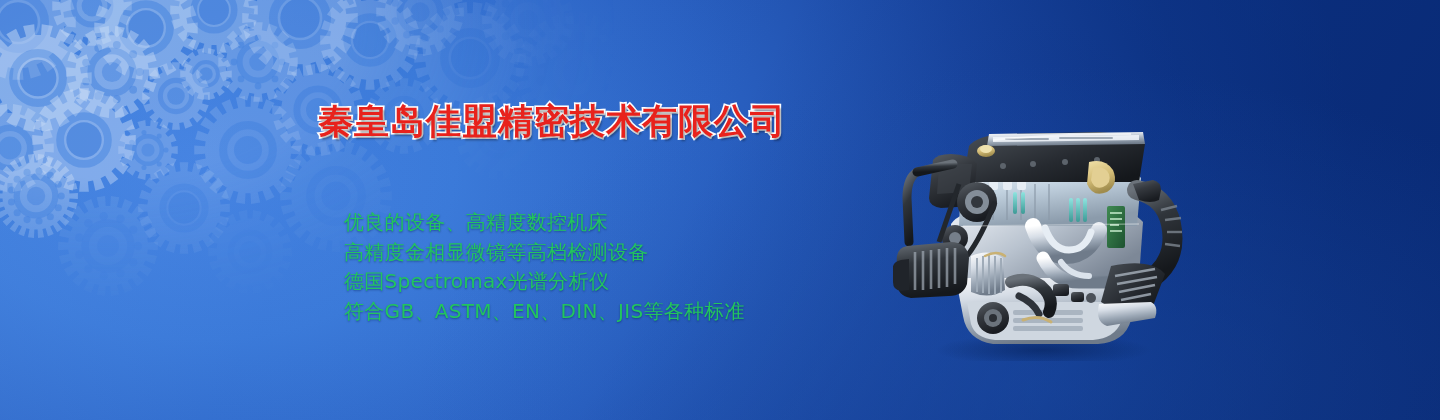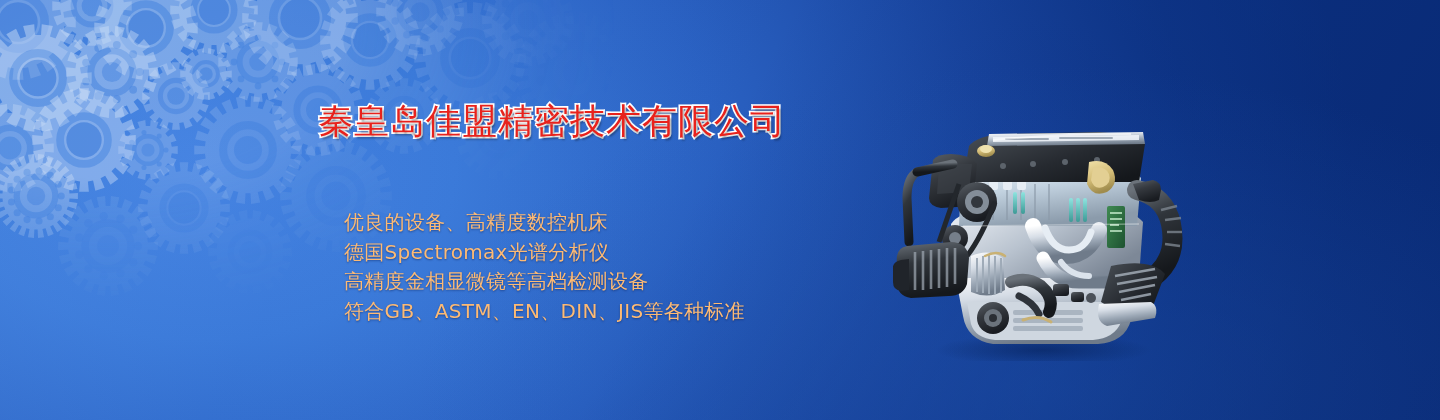--- a/index.html
+++ b/index.html
@@ -49,35 +49,35 @@
     mask-image: radial-gradient(520px 330px at 14% 8%, #000 0%, #000 46%, rgba(0,0,0,0.55) 66%, rgba(0,0,0,0.12) 84%, rgba(0,0,0,0) 100%);
   }
 
   
   #title {
     position: absolute;
     left: 318px;
     top: 101px;
     font-size: 35px;
     line-height: 40px;
-    font-weight: 400;
+    font-weight: 700;
     letter-spacing: 1px;
     color: #e8221c;
     white-space: nowrap;
     -webkit-text-stroke: 3.2px #ffffff;
     paint-order: stroke fill;
     text-shadow: 2px 3px 2px rgba(0,0,0,0.30);
   }
 
   
   #features {
     position: absolute;
     left: 344px;
     top: 208px;
-    color: #fdba74;
+    color: #22c55e;
     font-size: 20px;
     line-height: 29.5px;
     letter-spacing: 0.3px;
     text-shadow: 0 1px 2px rgba(0,20,70,0.45);
     white-space: nowrap;
   }
   #features .line { display: block; }
 
   
   #engine {
@@ -325,22 +325,22 @@
             <circle cx="250" cy="252" r="10.92" fill="#4f8ae0" opacity="0.6"></circle>
           </g>
         </g>
     </svg>
   </div>
 
   <div id="title">秦皇岛佳盟精密技术有限公司</div>
 
   <div id="features">
     <span class="line">优良的设备、高精度数控机床</span>
+    <span class="line">高精度金相显微镜等高档检测设备</span>
     <span class="line">德国Spectromax光谱分析仪</span>
-    <span class="line">高精度金相显微镜等高档检测设备</span>
     <span class="line">符合GB、ASTM、EN、DIN、JIS等各种标准</span>
   </div>
 
   <div id="engine">
     <svg viewBox="0 0 300 255" xmlns="http://www.w3.org/2000/svg" aria-hidden="true">
       <defs>
         <linearGradient id="mSilver" x1="0" y1="0" x2="0.3" y2="1">
           <stop offset="0%" stop-color="#ffffff"></stop>
           <stop offset="35%" stop-color="#d6dde6"></stop>
           <stop offset="70%" stop-color="#9aa6b4"></stop>

